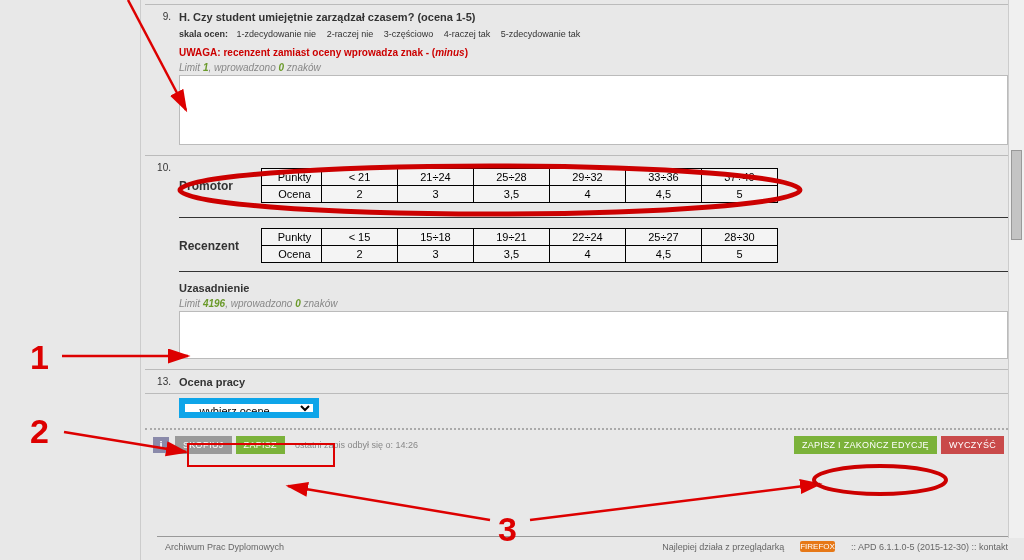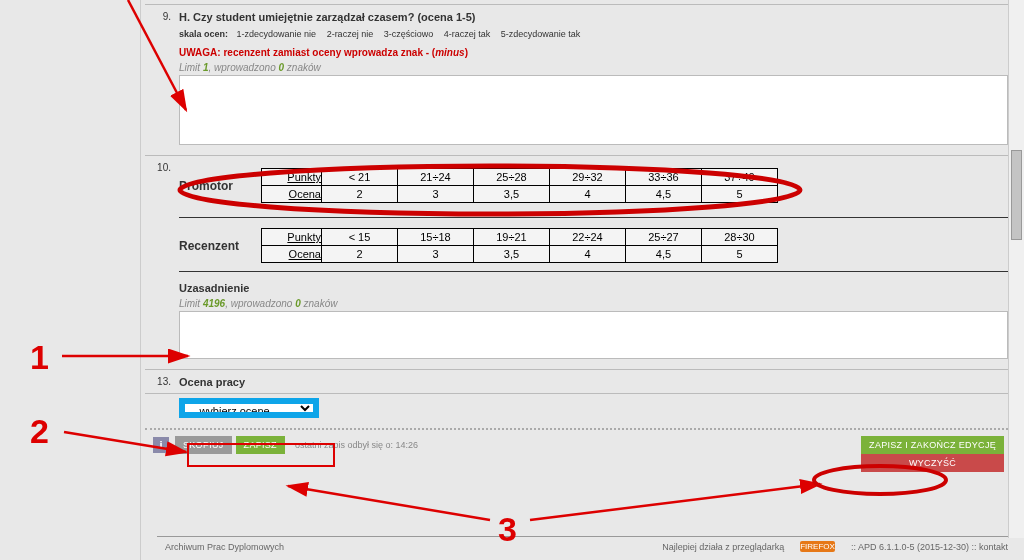--- a/index.html
+++ b/index.html
@@ -20,34 +20,34 @@
   .limit { color: #888; font-size: 10px; margin-bottom: 2px; font-style: italic; }
   .limit .n { color: #6a9a2a; font-weight: bold; }
   .textarea { width: 100%; background: #fff; border: 1px solid #bbb; font-family: inherit; font-size: 11px; padding: 4px; resize: none; }
   .ta-h1 { height: 70px; }
   .ta-h2 { height: 48px; }
   .section-sub { margin-top: 6px; }
   .grade-block { display: flex; align-items: center; margin: 6px 0 14px 0; }
   .grade-label { width: 82px; font-weight: bold; font-size: 12px; color: #333; }
   .grade-table { border-collapse: collapse; }
   .grade-table td { border: 1px solid #000; padding: 2px 0; font-size: 11px; text-align: center; width: 76px; background: #f4f4f4; }
-  .grade-table td.first { width: 60px; text-align: right; padding-left: 6px; font-weight: normal; text-decoration: underline; }
+  .grade-table td.first { width: 60px; text-align: center; padding-left: 6px; font-weight: normal; }
   hr.div { border: none; border-top: 1px solid #333; margin: 6px 0 10px 0; }
   .uz-title { font-weight: bold; font-size: 11px; color: #333; margin-bottom: 4px; margin-top: 4px; }
   .row11 .body { padding-bottom: 2px; }
   .select-row { padding: 4px 0 10px 34px; border-top: 1px solid #bbb; }
   select.grade-select { font-size: 11px; height: 20px; width: 140px; border: 6px solid #0ea5e9; background: #fff; }
   .action-bar { border-top: 2px dotted #aaa; padding: 6px 8px; display: flex; align-items: center; position: relative; }
   .info-icon { width: 16px; height: 16px; background: #8a8aaa; color: #fff; font-weight: bold; text-align: center; line-height: 16px; font-size: 11px; margin-right: 6px; }
   .btn { border: none; color: #fff; font-size: 9px; padding: 4px 8px; margin-right: 4px; cursor: pointer; font-family: inherit; letter-spacing: 0.3px; }
   .btn-grey { background: #9a9a9a; }
   .btn-green { background: #7bb23a; }
   .btn-red { background: #c94a4a; }
   .save-note { font-size: 9px; color: #888; margin-left: 6px; }
-  .action-right { position: absolute; right: 8px; top: 6px; display: flex; flex-direction: column; }
+  .action-right { position: absolute; right: 8px; top: 6px; display: flex; }
   .footer { border-top: 1px solid #999; padding: 4px 8px; font-size: 9px; color: #666; display: flex; justify-content: space-between; align-items: center; position: absolute; bottom: 4px; left: 16px; right: 8px; background: #e8e8e8; }
   .footer .right { display: flex; align-items: center; gap: 16px; }
   .ff { background: #e67817; color: #fff; padding: 1px 0; border-radius: 2px; font-size: 8px; }
   .red-text { color: #d00; font-weight: bold; font-size: 34px; font-family: Arial; pointer-events: none; position: absolute; }
   svg.anno-svg { position: absolute; top: 0; left: 0; width: 1024px; height: 560px; pointer-events: none; }
   .scroll-right { position: absolute; right: 0; top: 0; bottom: 22px; width: 16px; background: #f0f0f0; border-left: 1px solid #ccc; }
   .scroll-right .thumb { position: absolute; left: 2px; right: 2px; top: 150px; height: 90px; background: #c4c4c4; border: 1px solid #999; }
 </style>
 </head>
 <body>

